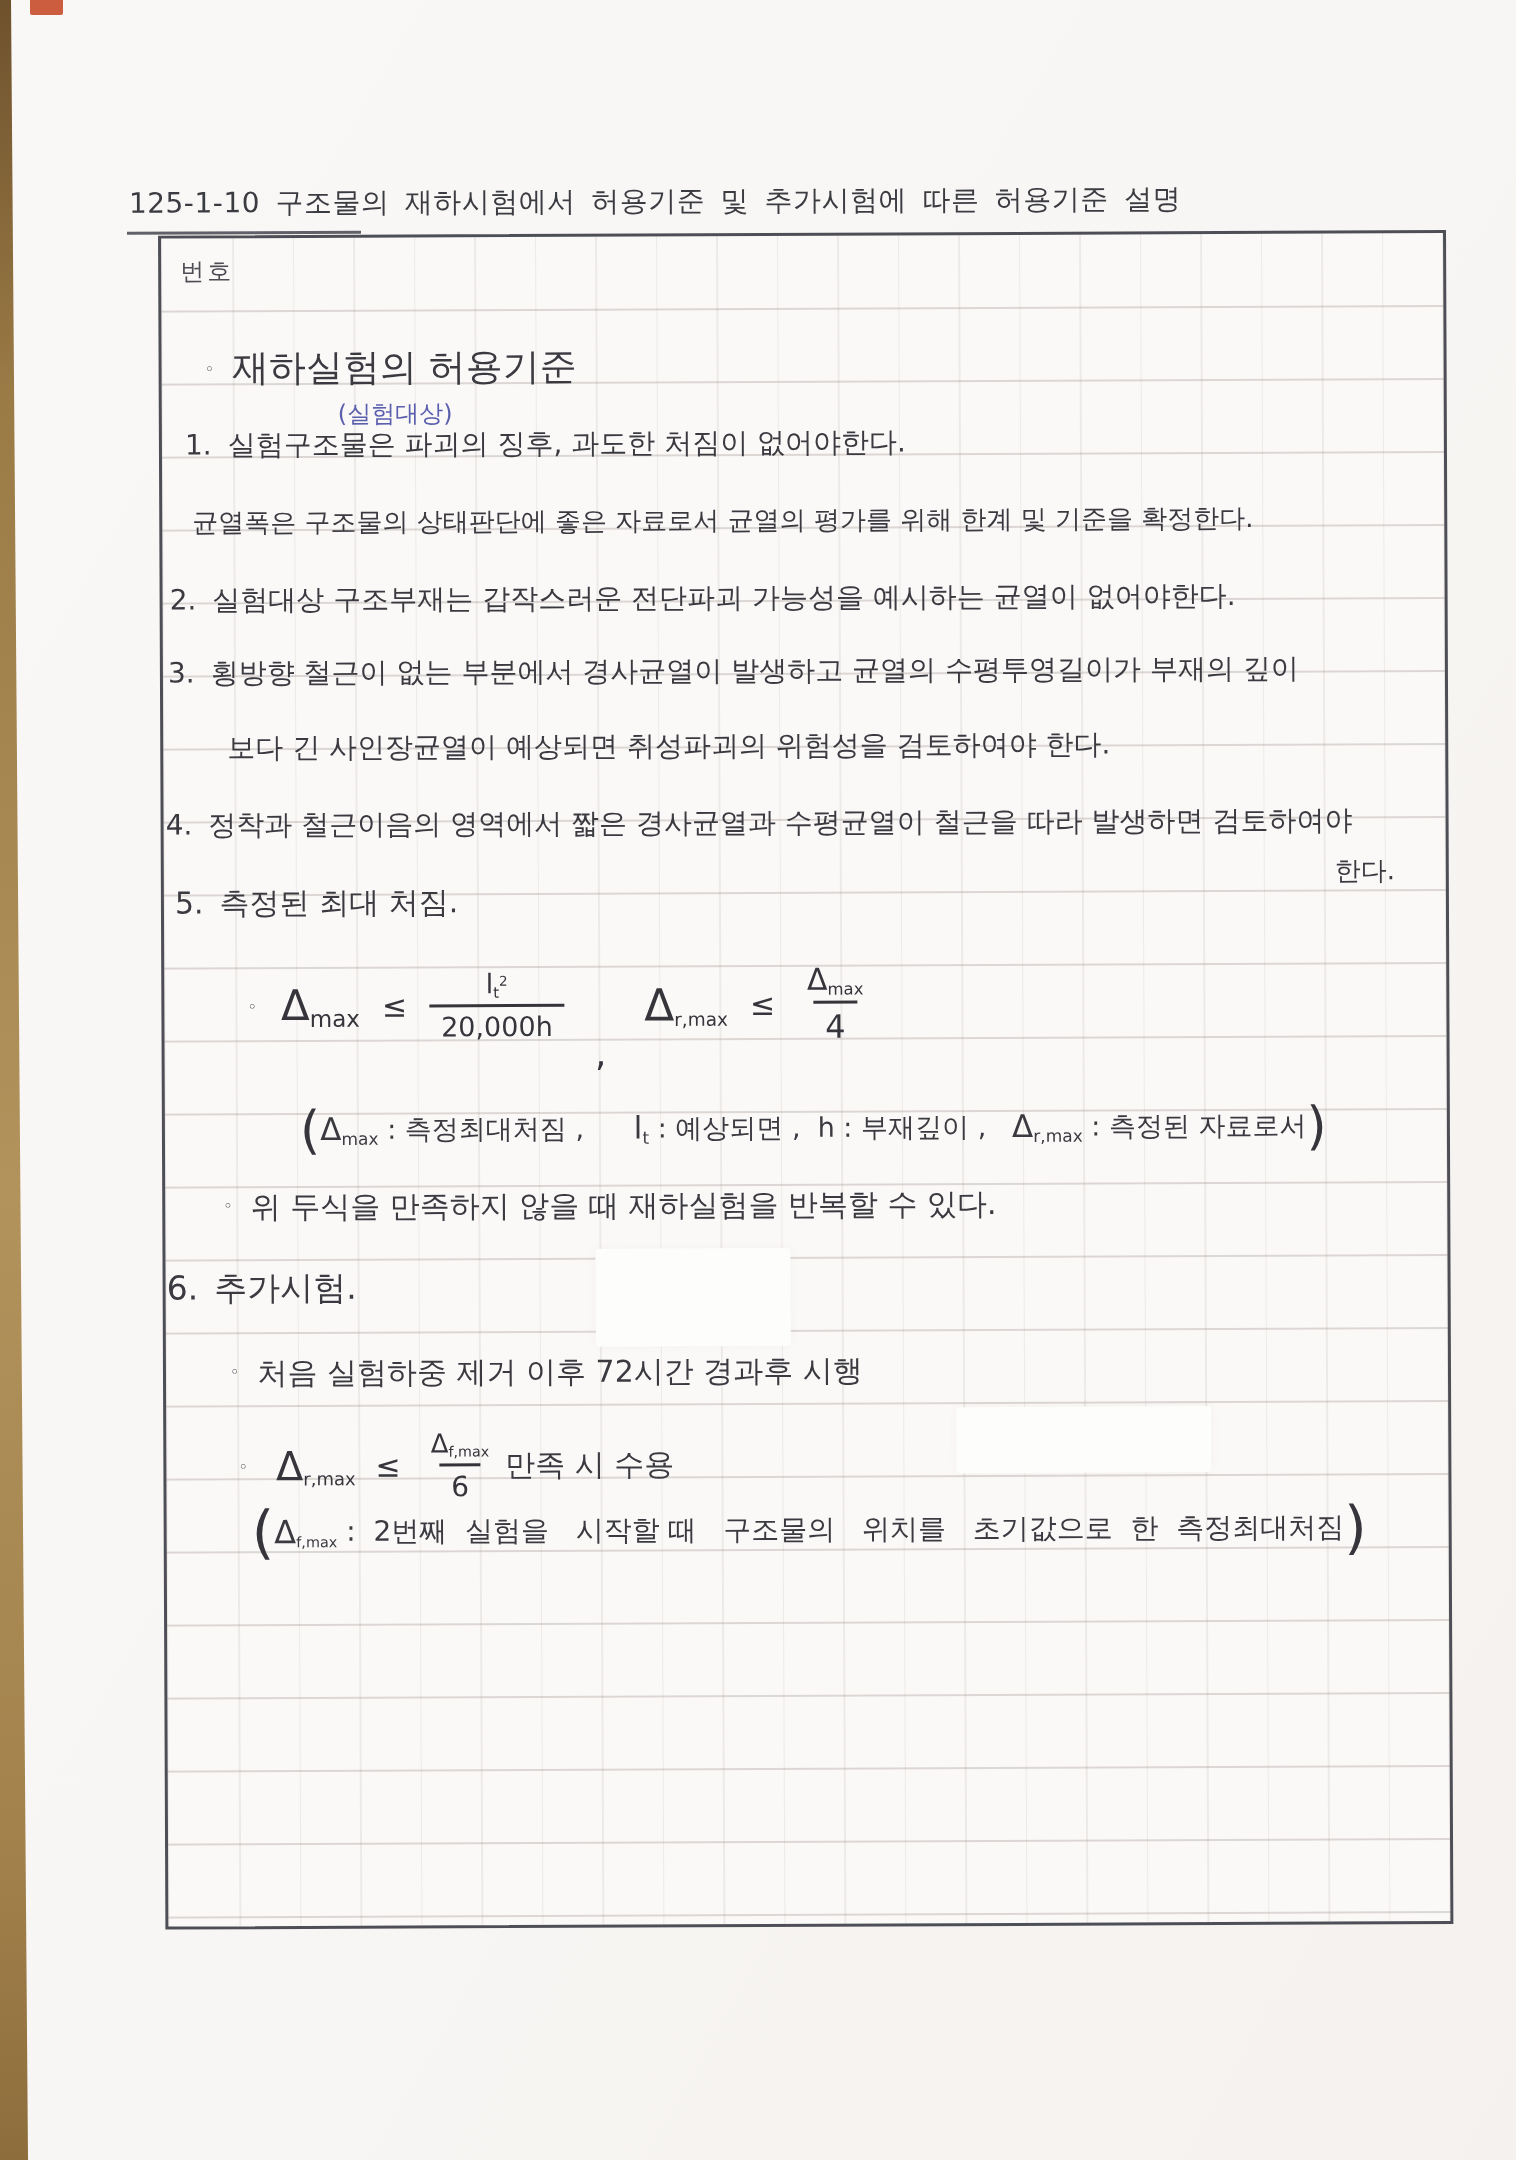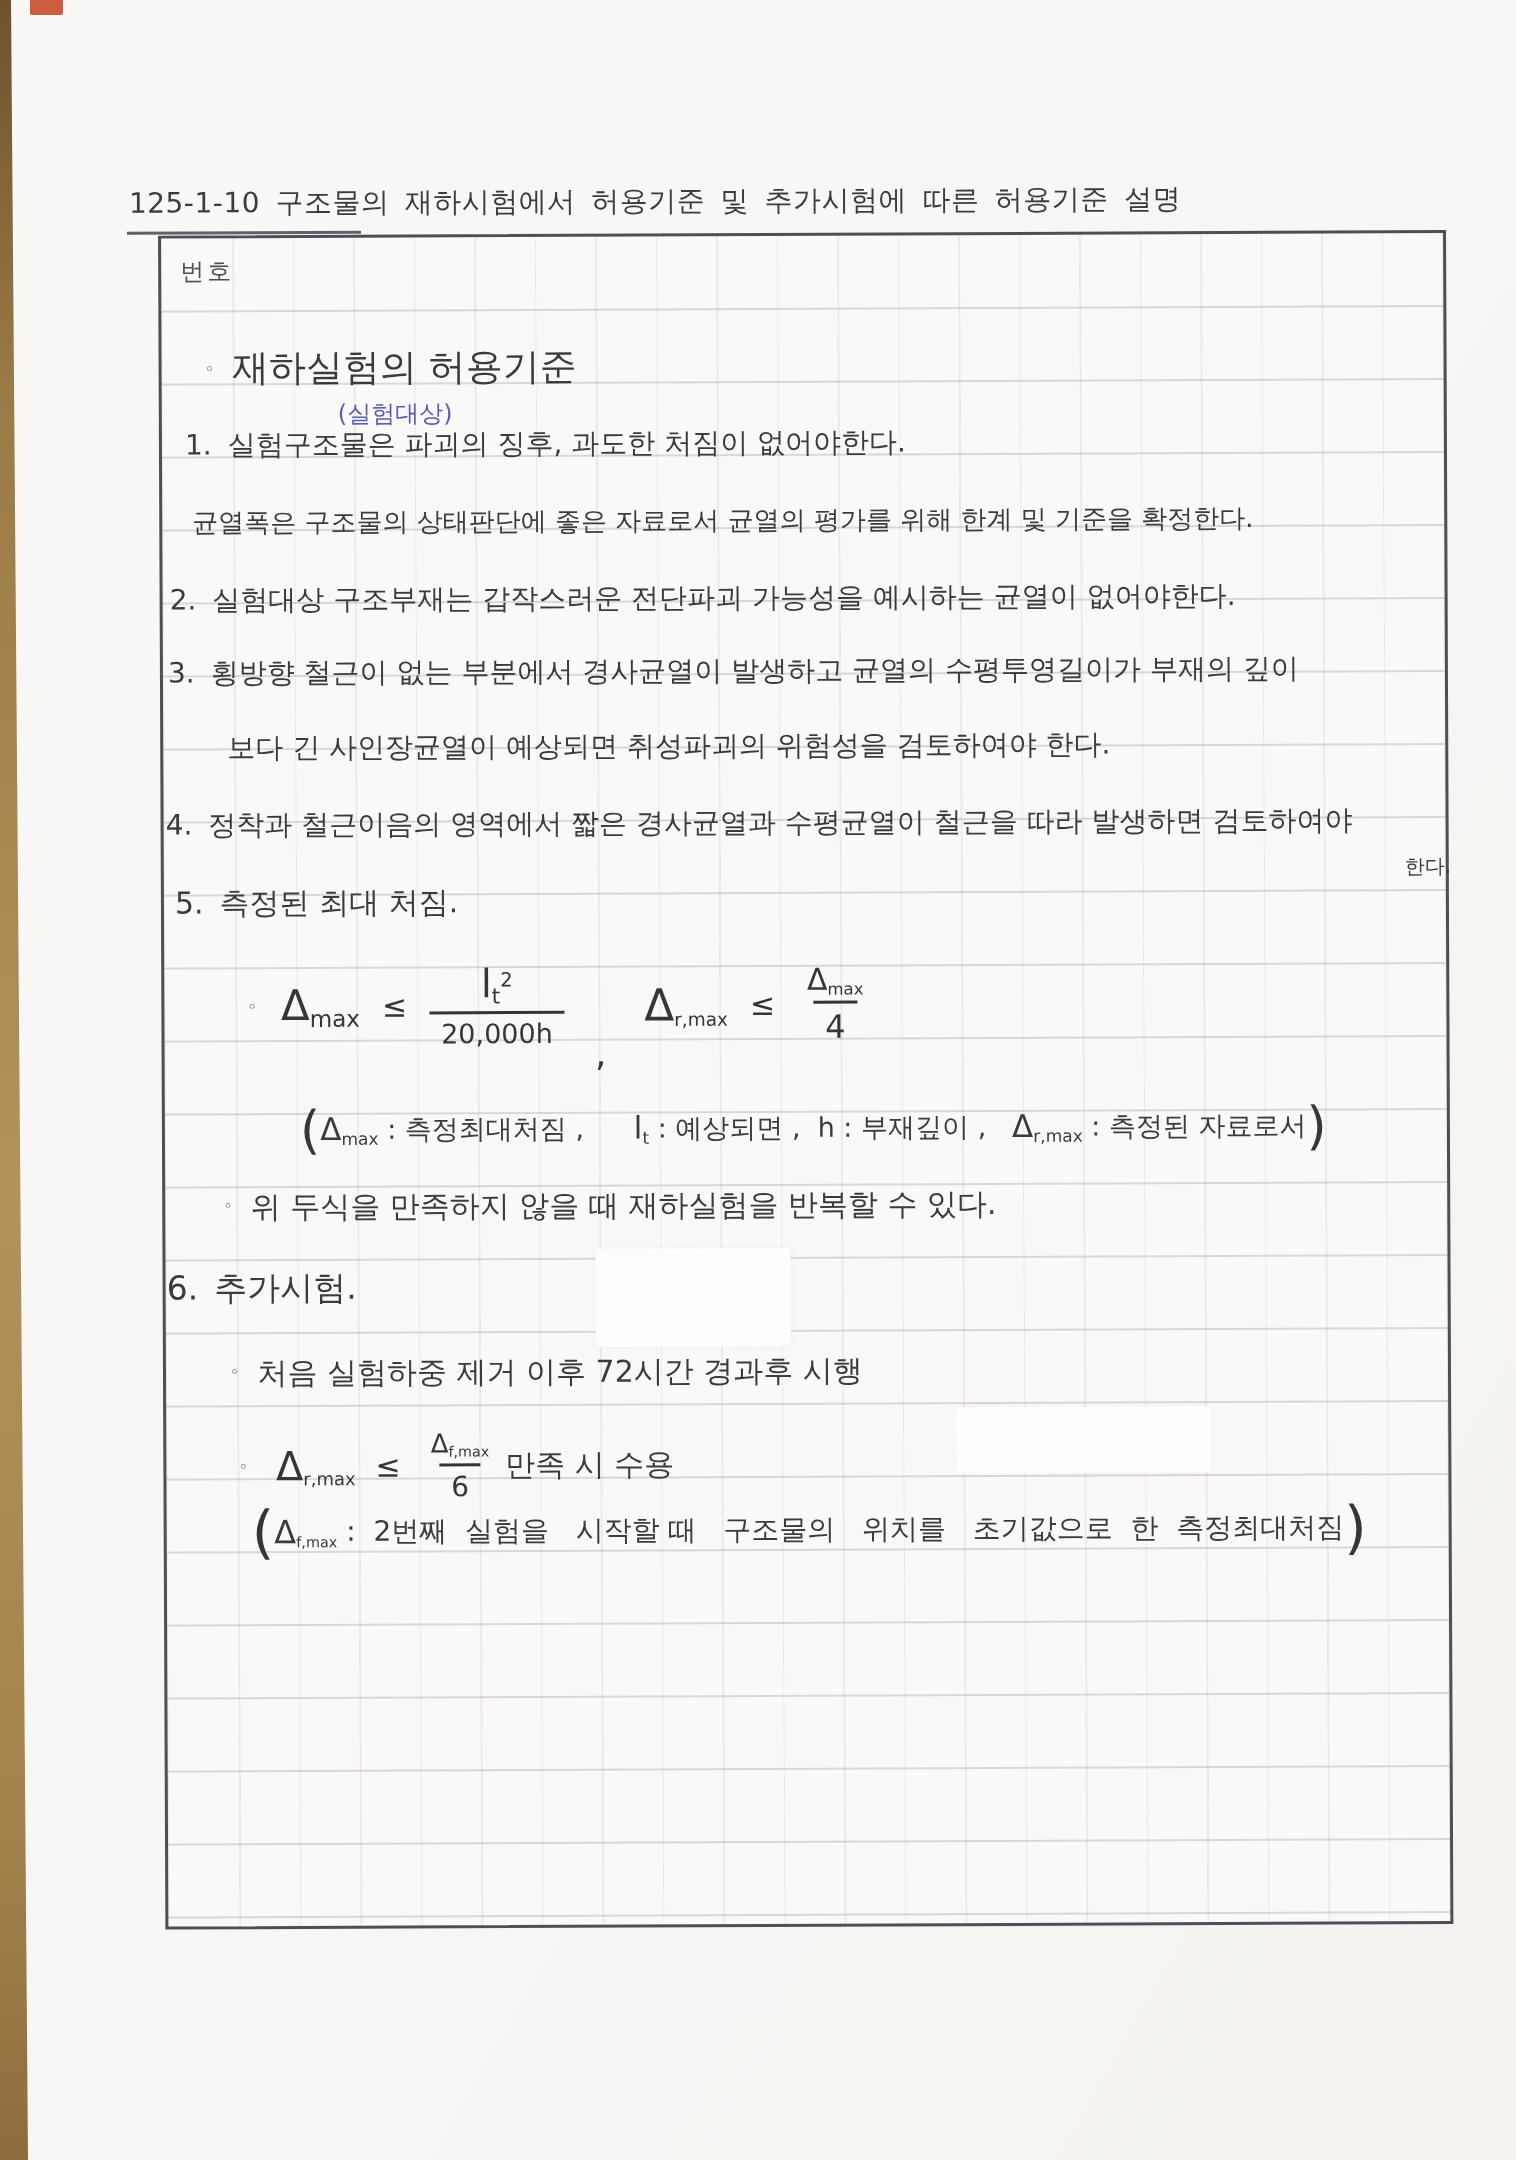--- a/index.html
+++ b/index.html
@@ -75,32 +75,32 @@
   </div>
 
   <div class="hw" style="left:165px;top:652px;font-size:28px;">
     <span class="no">3.</span><span>횡방향   철근이   없는  부분에서   경사균열이   발생하고    균열의   수평투영길이가    부재의   깊이</span>
   </div>
   <div class="hw" style="left:224px;top:727px;font-size:28px;">보다  긴   사인장균열이   예상되면   취성파괴의   위험성을   검토하여야  한다.</div>
 
   <div class="hw" style="left:162px;top:804px;font-size:28px;">
     <span class="no">4.</span><span>정착과   철근이음의   영역에서    짧은   경사균열과   수평균열이   철근을   따라   발생하면   검토하여야</span>
   </div>
-  <div class="hw" style="left:1401px;top:856px;font-size:20px;text-align:center;">한다.</div>
+  <div class="hw" style="left:1331px;top:856px;font-size:26px;text-align:center;">한다.</div>
 
   <div class="hw" style="left:171px;top:881px;font-size:30px;">
     <span class="no">5.</span><span>측정된  최대  처짐.</span>
   </div>
 
   <div class="frow" style="left:243px;top:944px;height:120px;">
     <span class="bullet" style="margin-right:24px;">◦</span>
     <span style="font-size:42px;"><span>Δ</span><sub class="s">max</sub></span>
     <span class="leq">≤</span>
     <span class="frac">
-      <span class="num" style="font-size:39px;"><span>l</span><sub class="s">t</sub><sup class="s">2</sup></span>
+      <span class="num" style="font-size:27px;"><span>l</span><sub class="s">t</sub><sup class="s">2</sup></span>
       <span class="den" style="font-size:27px;">20,000h</span>
     </span>
     <span class="comma">,</span>
     <span style="font-size:44px;"><span>Δ</span><sub class="s" style="font-size:.42em;">r,max</sub></span>
     <span class="leq">≤</span>
     <span class="frac">
       <span class="num" style="font-size:30px;"><span>Δ</span><sub class="s">max</sub></span>
       <span class="den" style="font-size:32px;">4</span>
     </span>
   </div>

